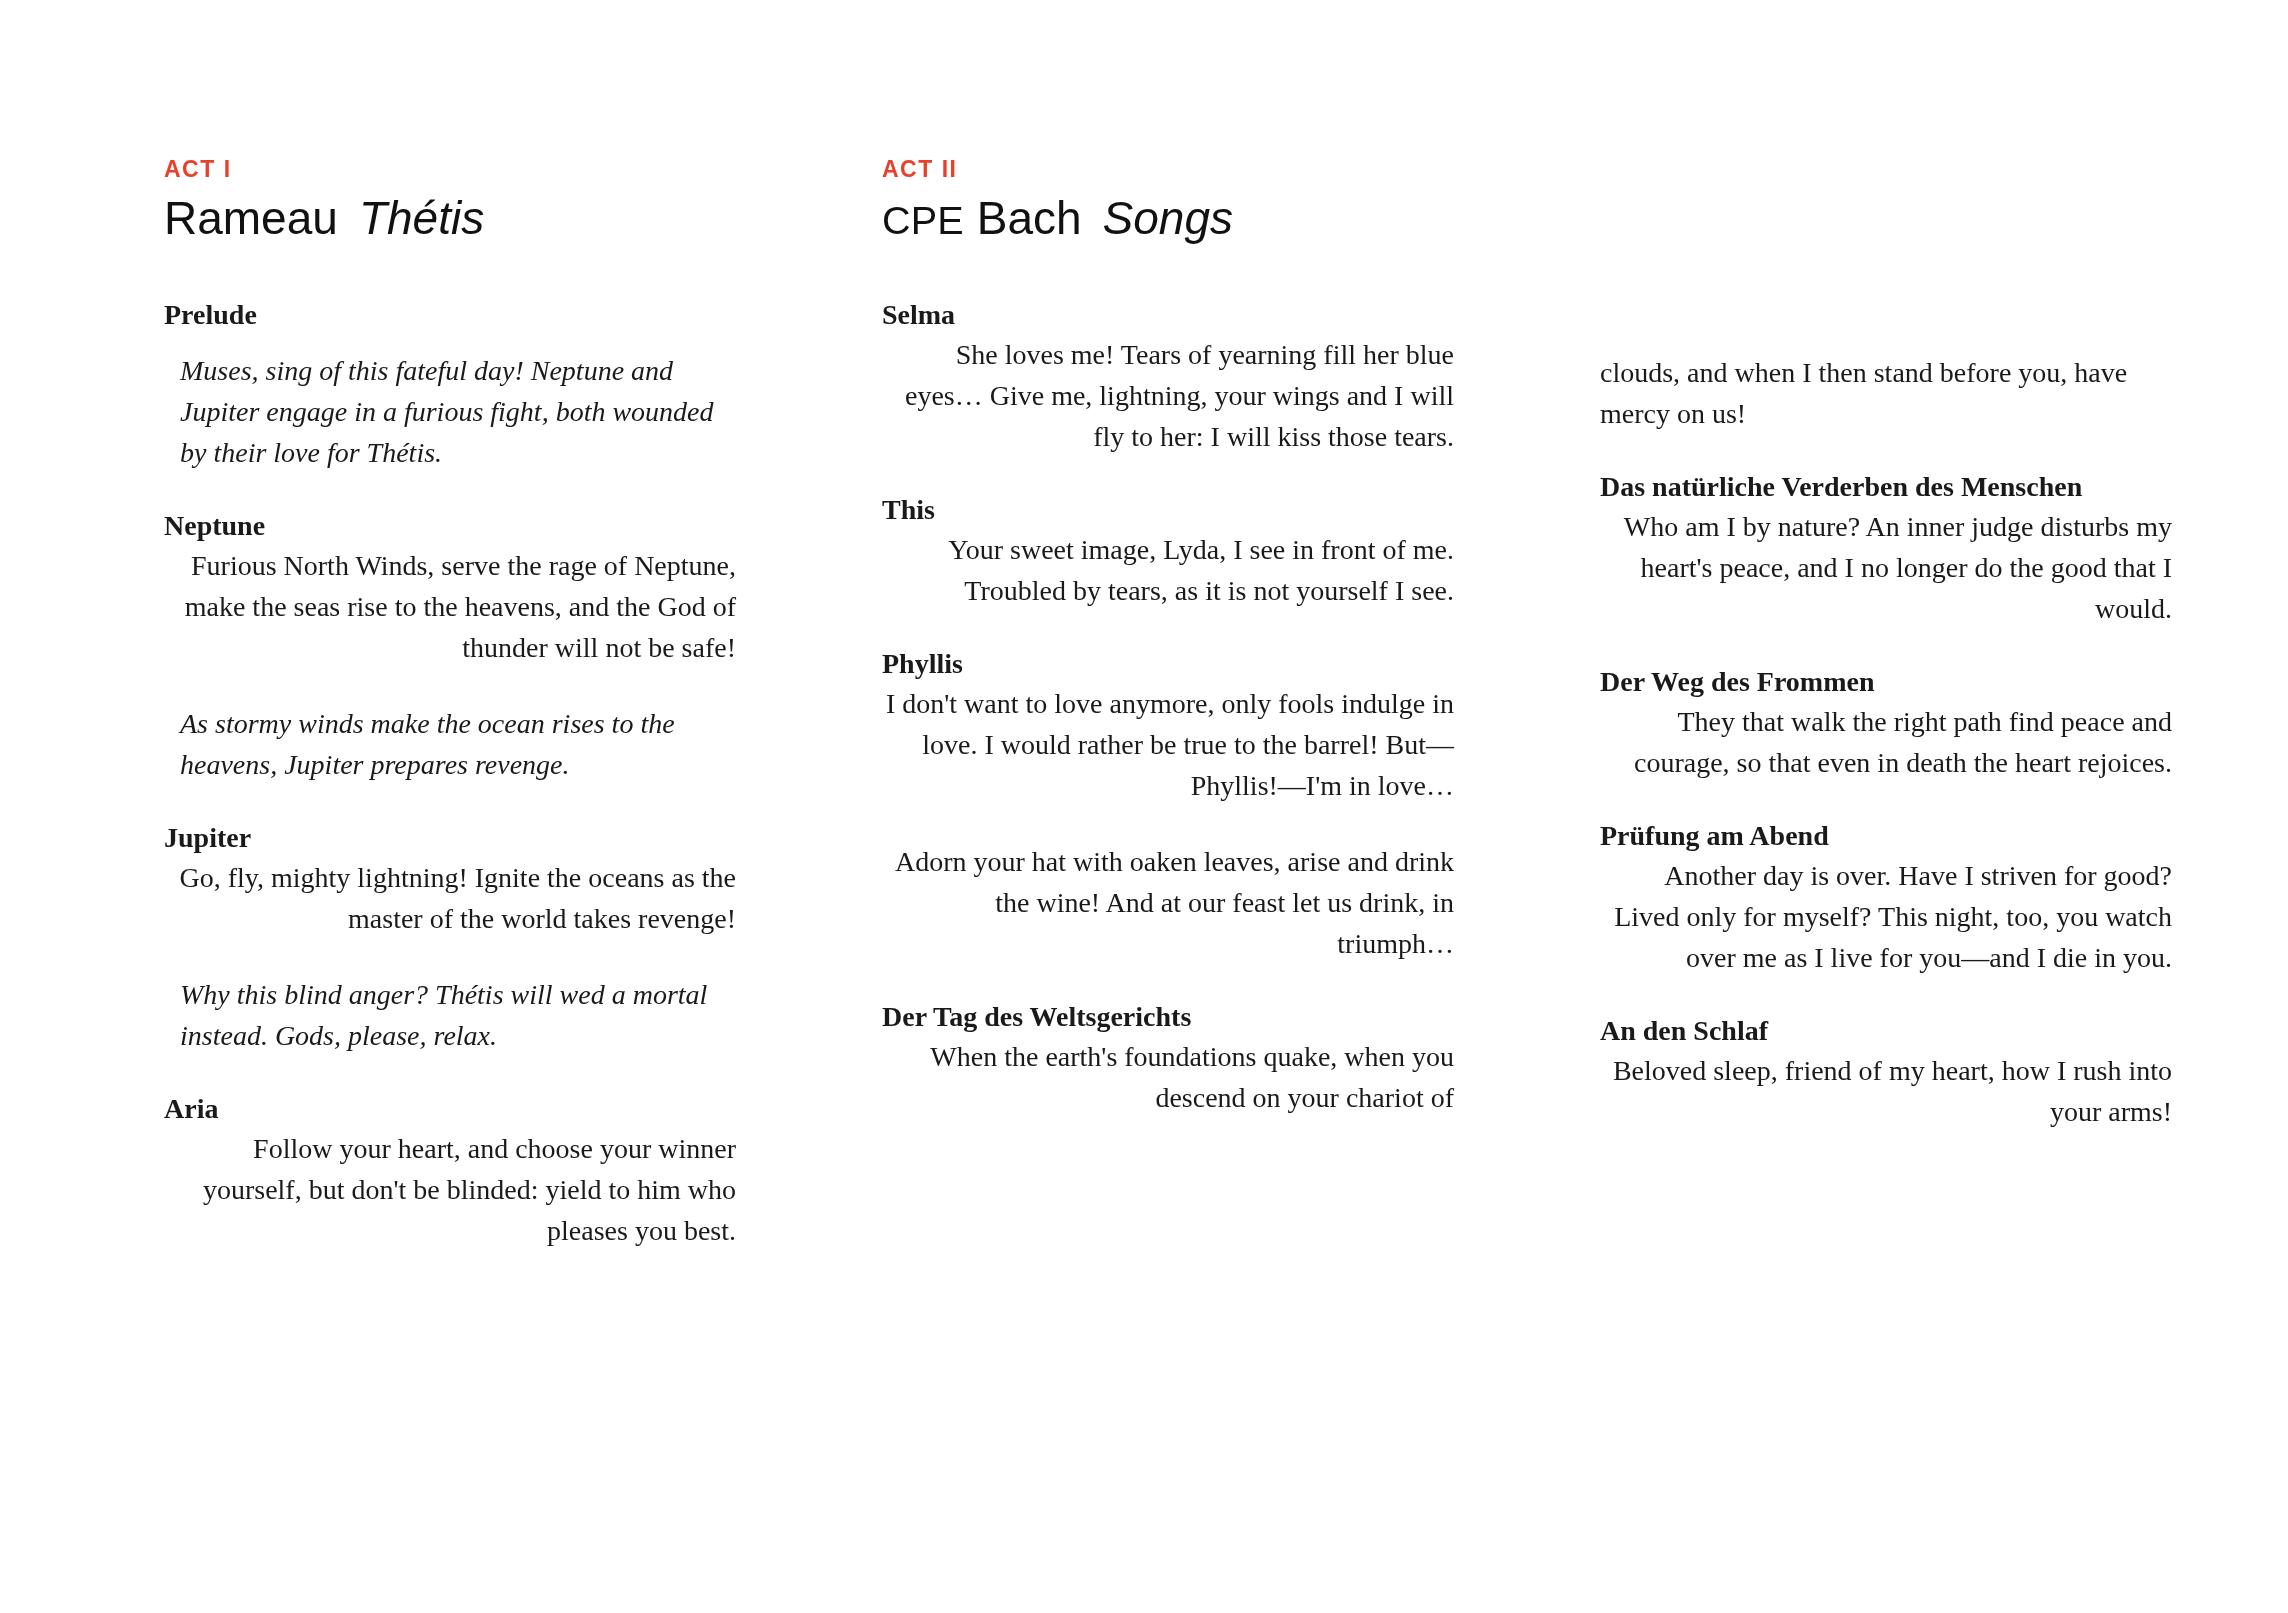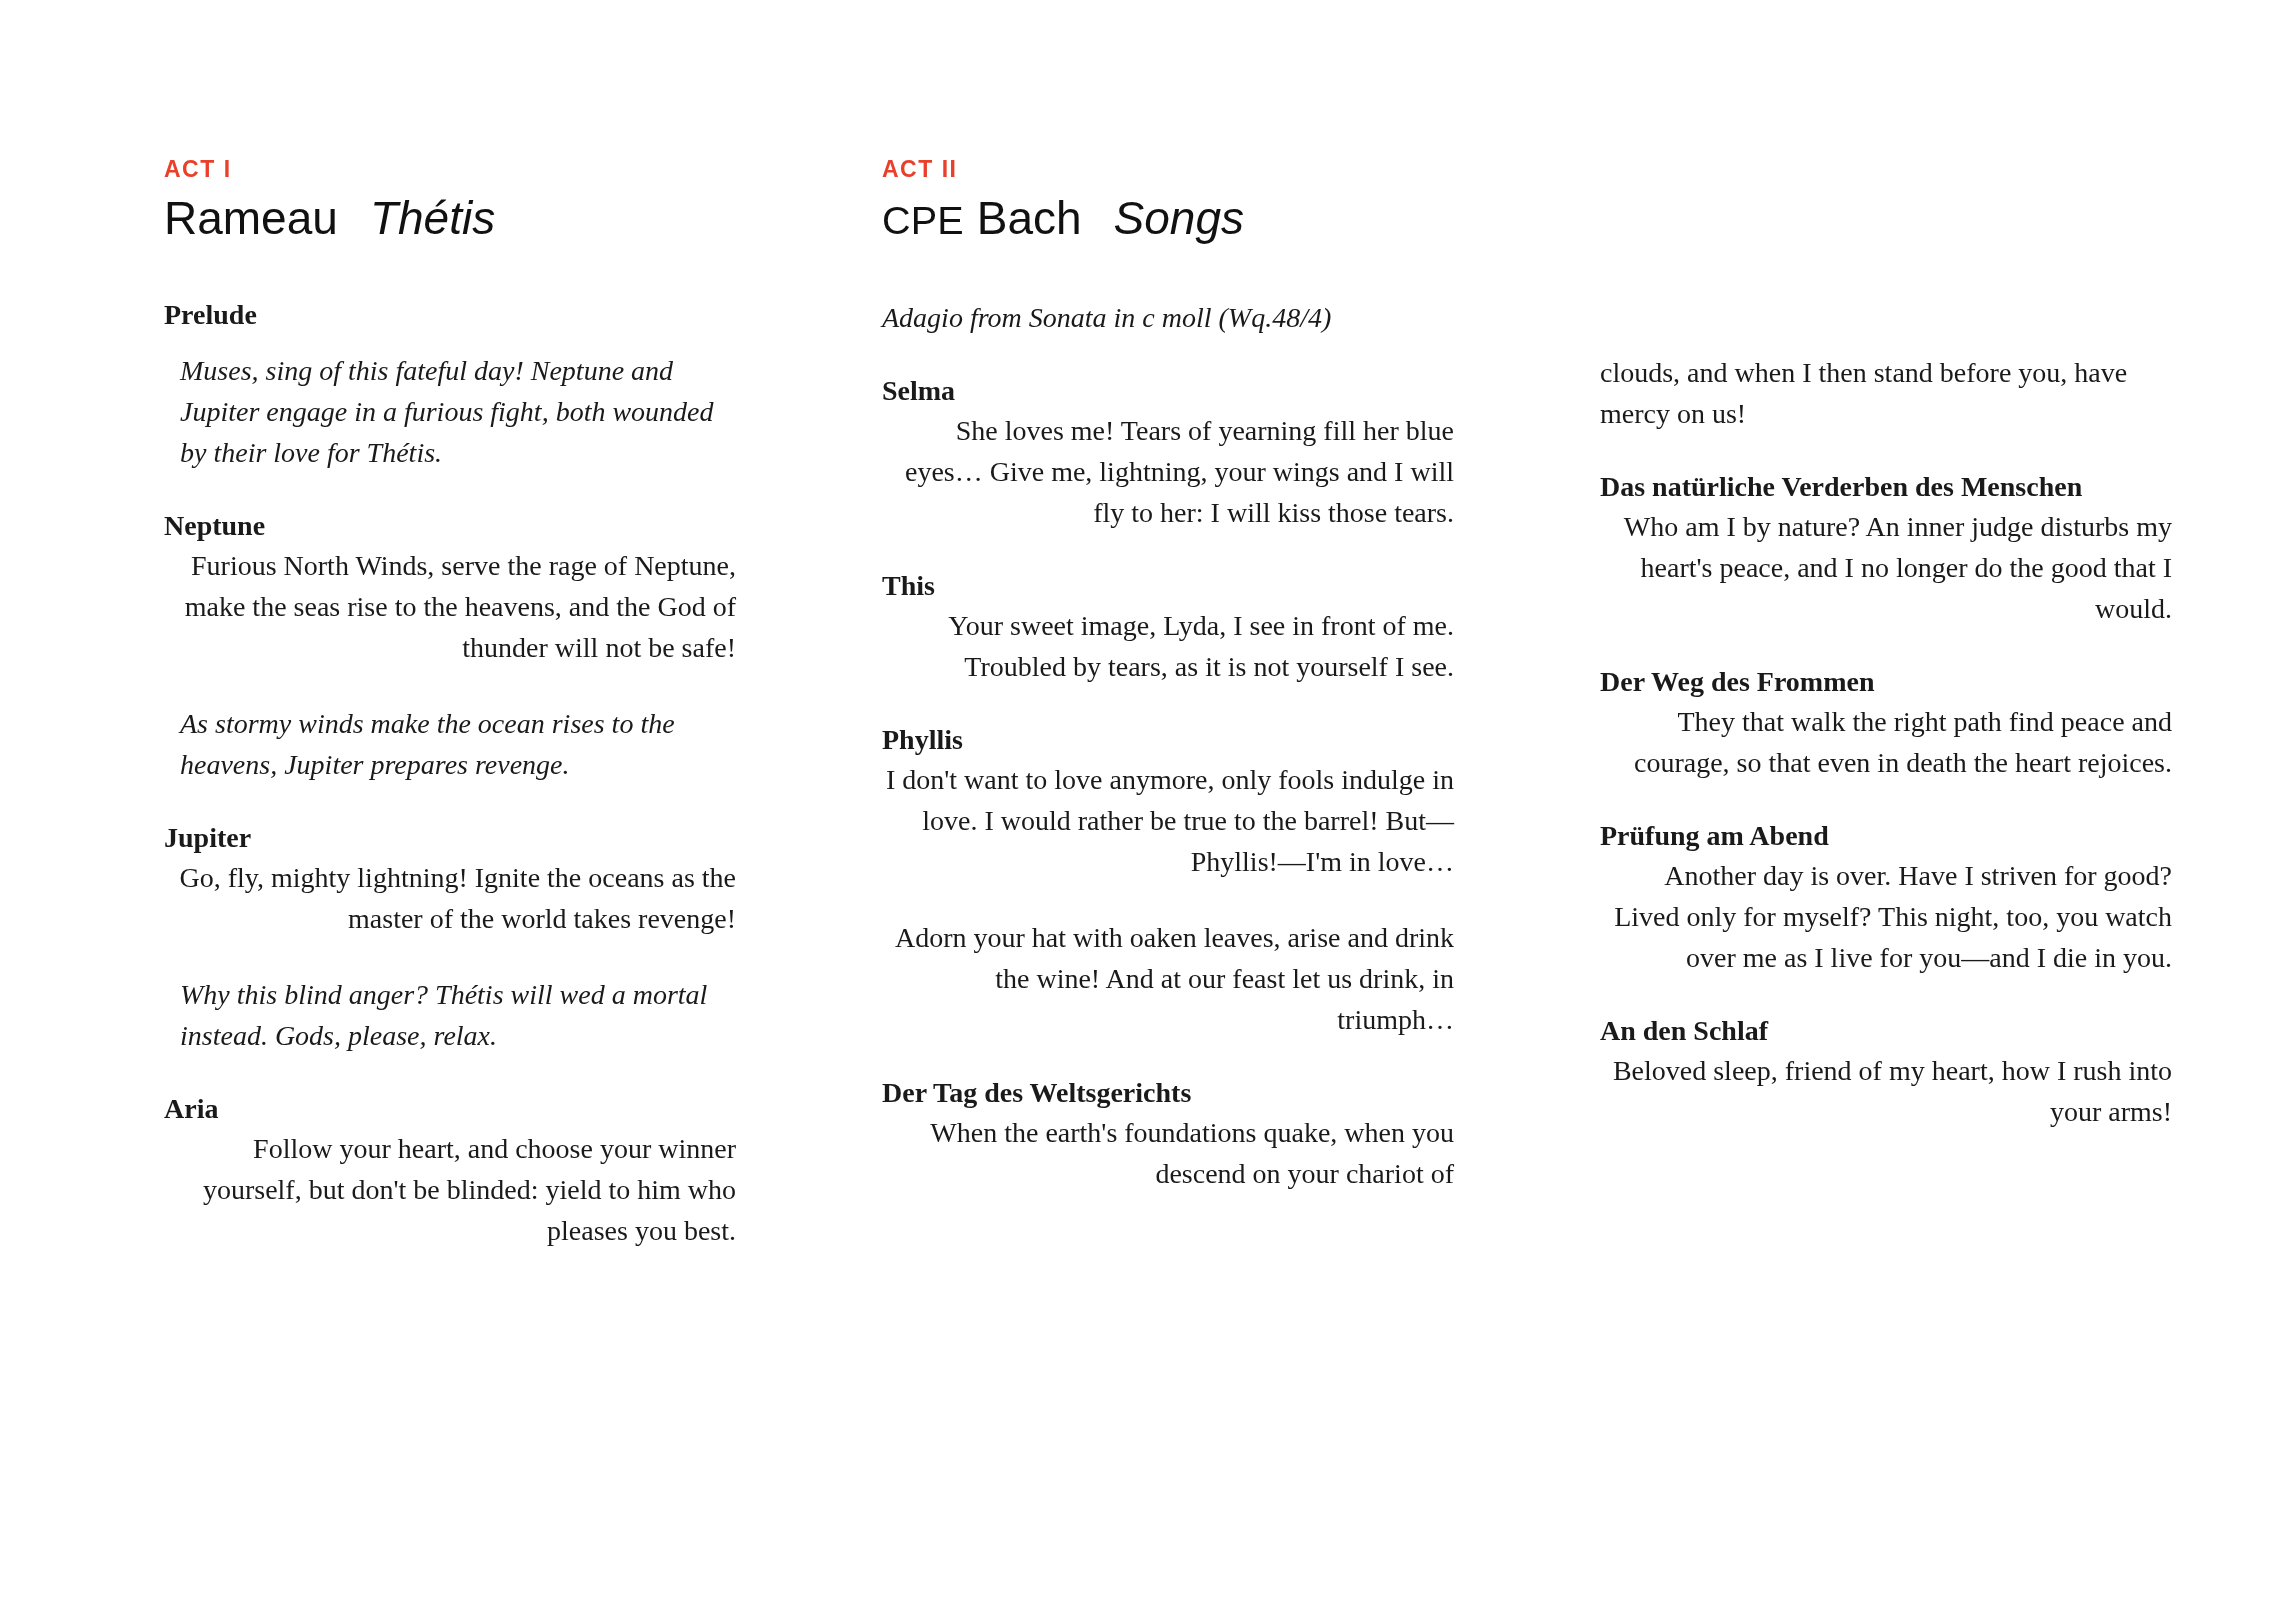--- a/index.html
+++ b/index.html
@@ -60,21 +60,21 @@
   }
   .act-title .composer {
     font-style: normal;
   }
   .act-title .composer .smallcaps {
     font-size: 0.86em;
     letter-spacing: 0.2px;
   }
   .act-title .work {
     font-style: italic;
-    margin-left: 32px;
+    margin-left: 21px;
     text-align: center;
   }
   .column--continuation .body-top-pad {
     height: 195px;
   }
 
   
   .section {
     margin: 0 0 35px 0;
   }
@@ -169,23 +169,20 @@
 
     <div class="column">
 
       <div class="act-block">
         <div class="act-label">ACT II</div>
         <div class="act-title">
           <span class="composer"><span class="smallcaps">CPE</span><span> Bach</span></span><span class="work">Songs</span>
         </div>
       </div>
 
-      <div class="section">
-        <div class="work-subtitle">Adagio from Sonata in c moll (Wq.48/4)</div>
-      </div>
 
       <div class="section">
         <div class="section-heading">Selma</div>
         <div class="section-text">She loves me! Tears of yearning fill her blue eyes… Give me, lightning, your wings and I will fly to her: I will kiss those tears.</div>
       </div>
 
       <div class="section">
         <div class="section-heading">This</div>
         <div class="section-text">Your sweet image, Lyda, I see in front of me. Troubled by tears, as it is not yourself I see.</div>
       </div>

